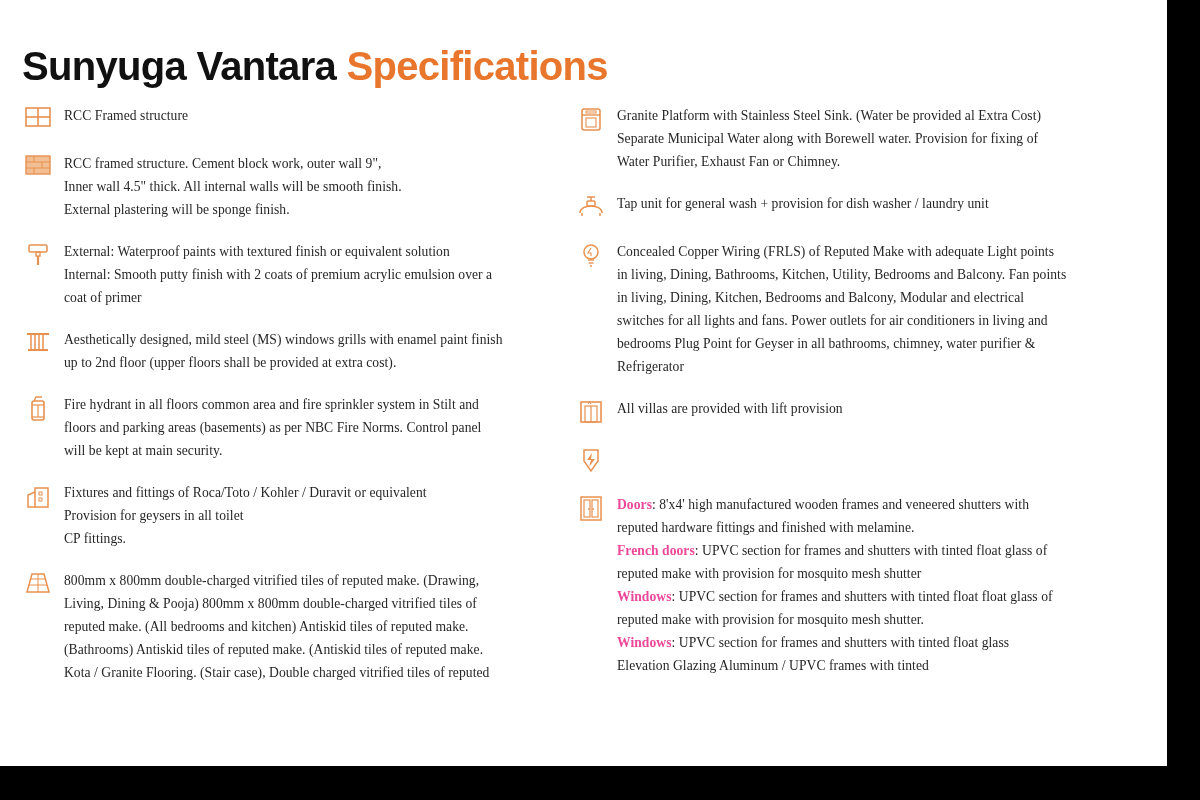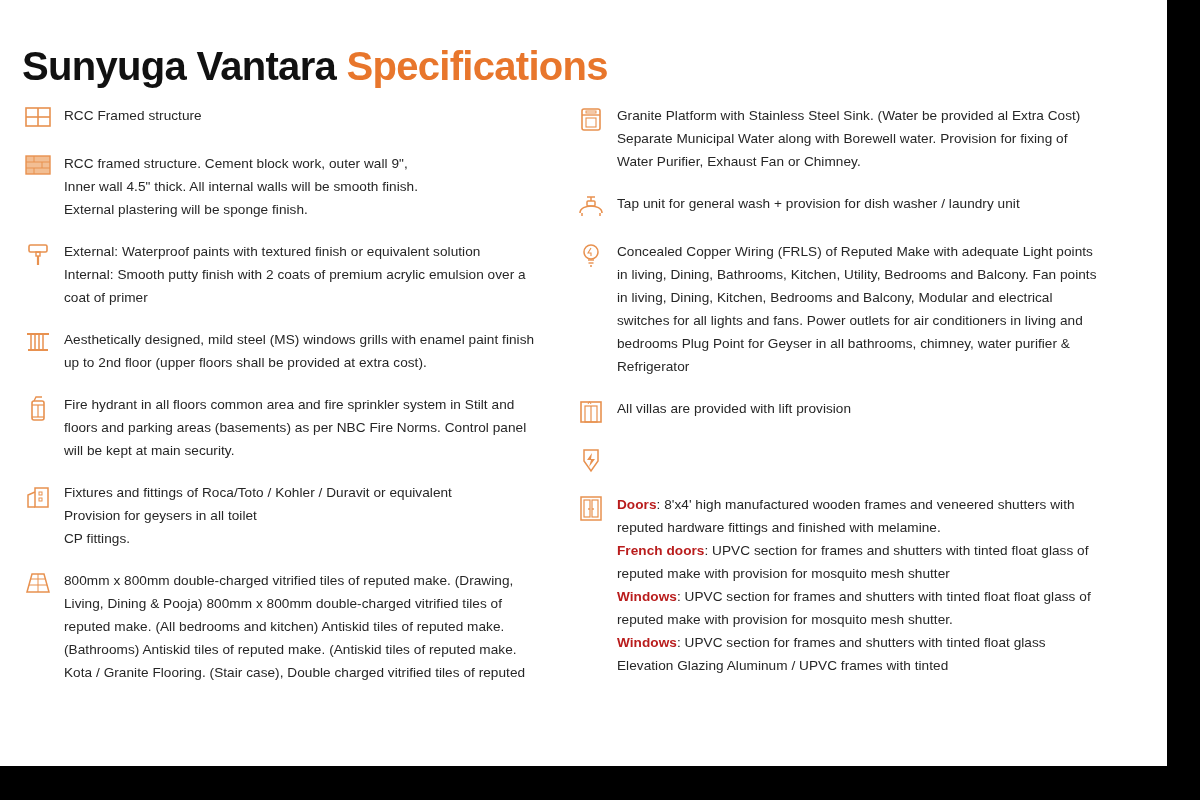--- a/index.html
+++ b/index.html
@@ -86,22 +86,22 @@
   }
   .spec-icon svg { display: block; }
 
   .spec-text {
     flex: 1 1 auto;
     font-size: 13.6px;
     line-height: 23px;
     color: #262626;
     letter-spacing: 0.05px;
   }
-  .spec-text .ln { display: block; }
-  .spec-text .lead { font-weight: bold; color: #b91c1c; }
+  .spec-text .ln { display: block; font-family: Liberation Serif, serif; }
+  .spec-text .lead { font-weight: bold; color: #ec4899; }
 </style>
 </head>
 <body>
 
 <div class="slide">
 
   <h1 class="title">
     <span class="t-main">Sunyuga Vantara</span><span>&nbsp;</span><span class="t-accent">Specifications</span>
   </h1>
 

